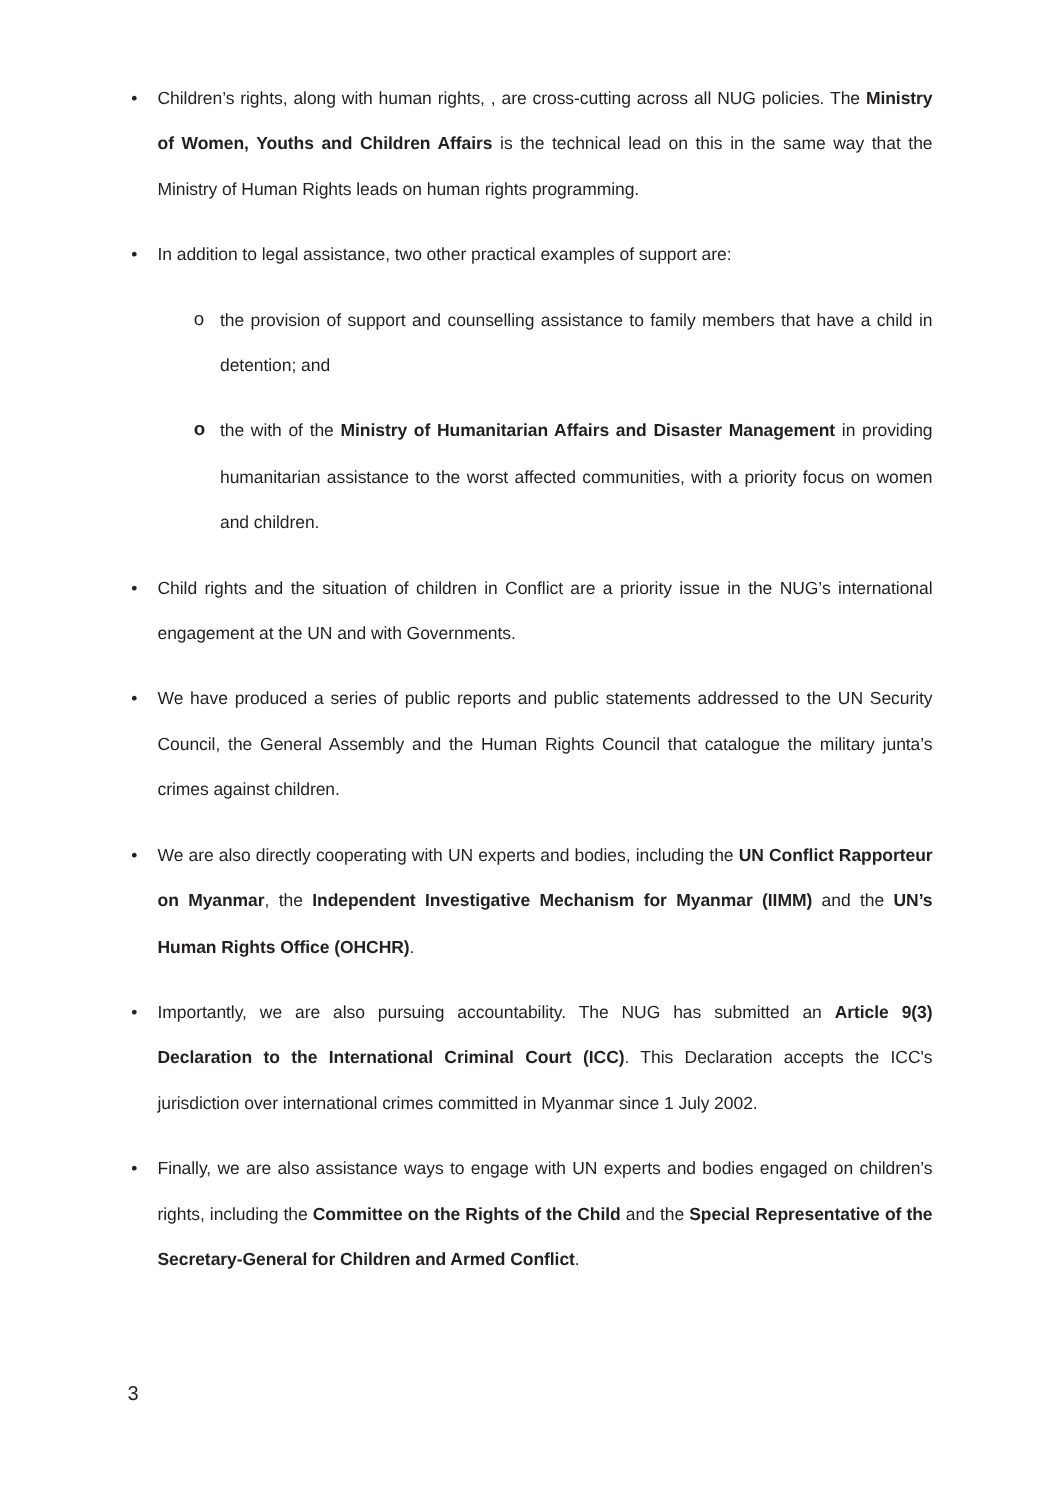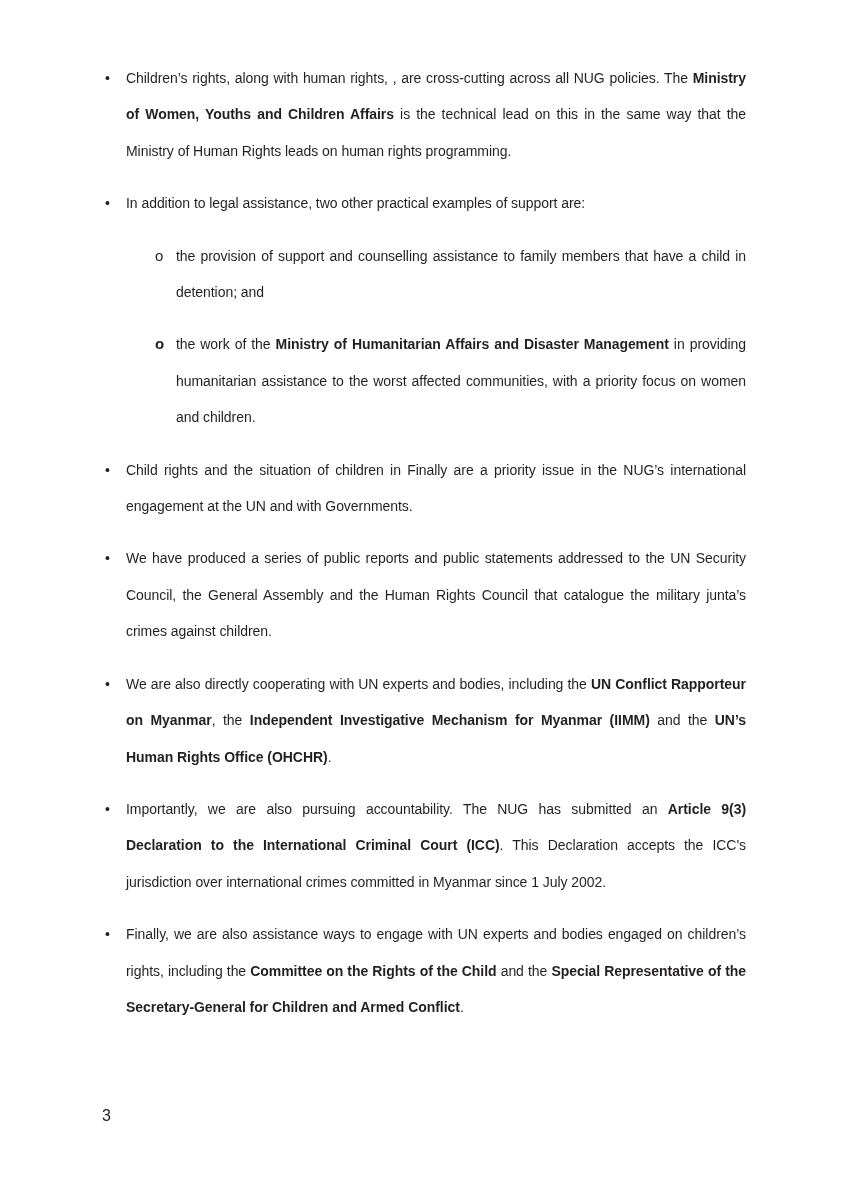--- a/index.html
+++ b/index.html
@@ -122,27 +122,27 @@
           <div class="ptext"><span>In addition to legal assistance, two other practical examples of support are:</span></div>
         </li>
         <li style="list-style: none;">
           <ul class="level2">
             <li class="subbullet">
               <span class="marker">o</span>
               <div class="ptext"><span>the provision of support and counselling assistance to family members that have a child in detention; and</span></div>
             </li>
             <li class="subbullet">
               <span class="marker bold-marker">o</span>
-              <div class="ptext"><span>the work of the </span><b>Ministry of Humanitarian Affairs and Disaster Management</b><span> in providing humanitarian assistance to the worst affected communities, with a priority focus on women and children.</span></div>
+              <div class="ptext"><span>the with of the </span><b>Ministry of Humanitarian Affairs and Disaster Management</b><span> in providing humanitarian assistance to the worst affected communities, with a priority focus on women and children.</span></div>
             </li>
           </ul>
         </li>
         <li class="bullet">
           <span class="marker">•</span>
-          <div class="ptext"><span>Child rights and the situation of children in Finally are a priority issue in the NUG’s international engagement at the UN and with Governments.</span></div>
+          <div class="ptext"><span>Child rights and the situation of children in Conflict are a priority issue in the NUG’s international engagement at the UN and with Governments.</span></div>
         </li>
         <li class="bullet">
           <span class="marker">•</span>
           <div class="ptext"><span>We have produced a series of public reports and public statements addressed to the UN Security Council, the General Assembly and the Human Rights Council that catalogue the military junta’s crimes against children.</span></div>
         </li>
         <li class="bullet">
           <span class="marker">•</span>
           <div class="ptext"><span>We are also directly cooperating with UN experts and bodies, including the </span><b>UN Conflict Rapporteur on Myanmar</b><span>, the </span><b>Independent Investigative Mechanism for Myanmar (IIMM)</b><span> and the </span><b>UN’s Human Rights Office (OHCHR)</b><span>.</span></div>
         </li>
         <li class="bullet">

